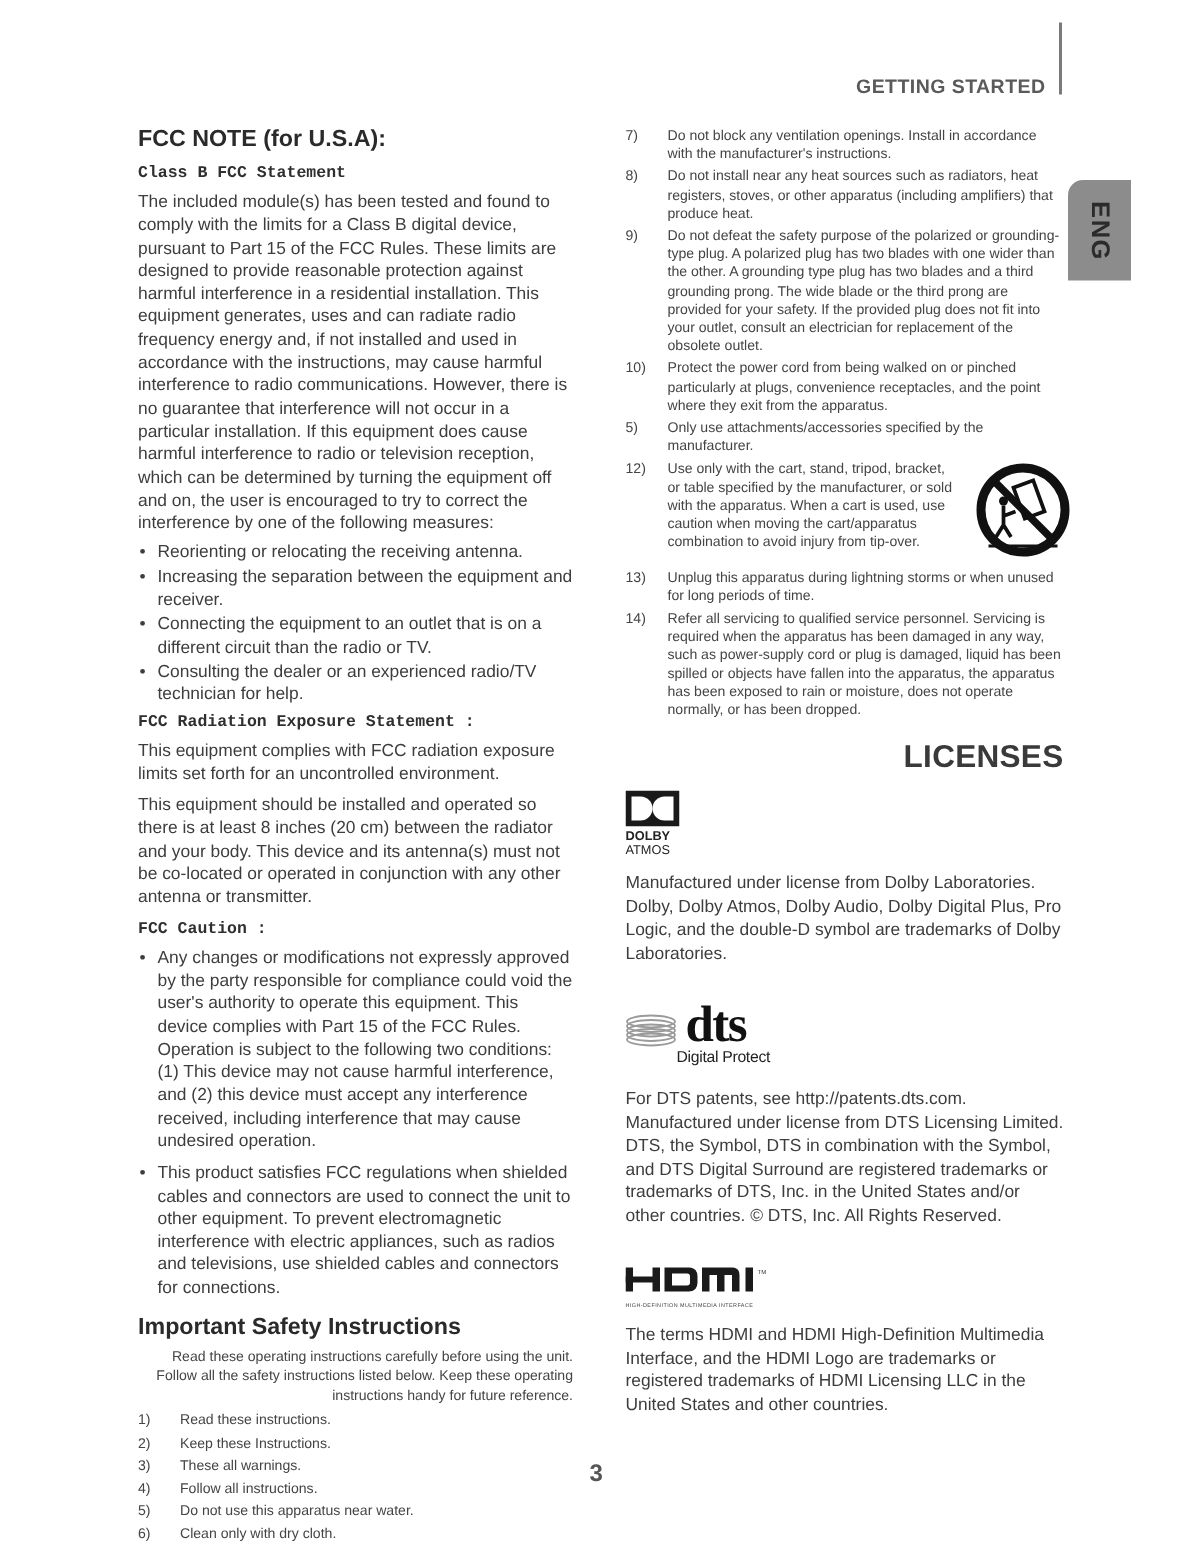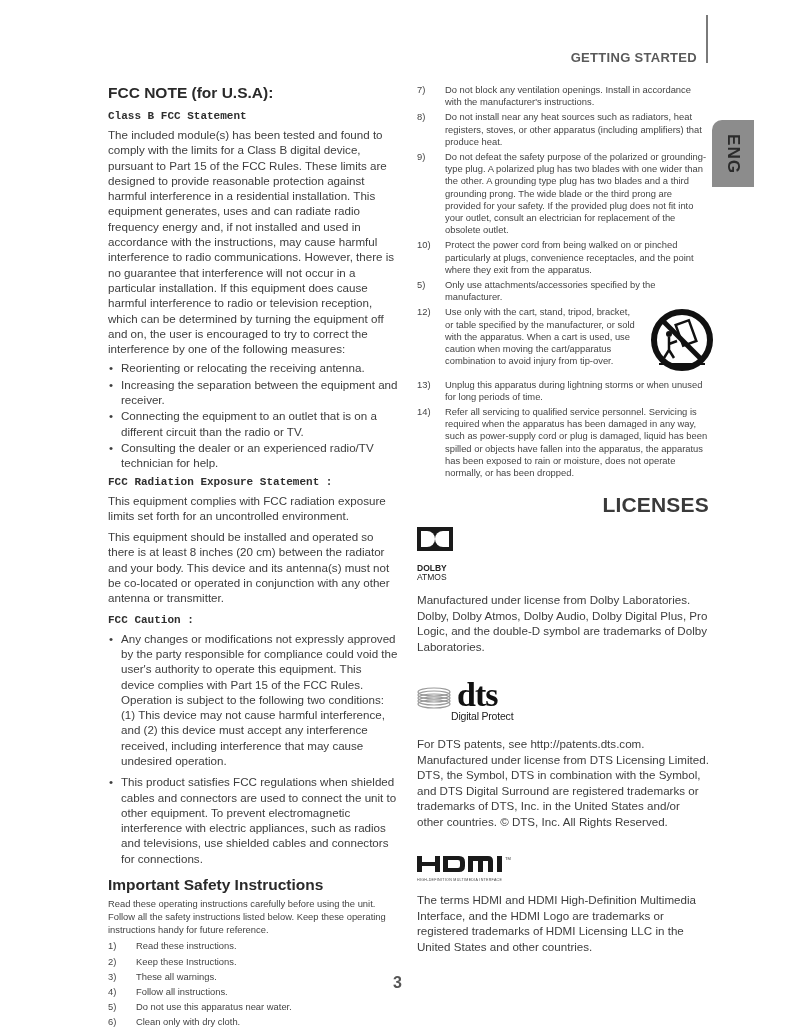--- a/index.html
+++ b/index.html
@@ -6,30 +6,30 @@
   body { width: 800px; height: 1036px; position: relative; overflow: hidden;
          font-family: "Liberation Sans", sans-serif; color: #3a3a3a; }
   .header-title { position: absolute; right: 103px; top: 50px; font-size: 13px; font-weight: bold;
                   color: #5a5a5a; letter-spacing: 0.3px; }
   .header-rule { position: absolute; left: 706px; top: 15px; width: 2px; height: 48px; background: #7a7a7a; }
   .lang-tab { position: absolute; left: 712px; top: 120px; width: 42px; height: 67px; background: #8c8c8c;
               border-top-left-radius: 10px; }
   .lang-tab span { position: absolute; left: 50%; top: 50%; transform: translate(-50%,-50%) rotate(90deg);
                    font-weight: bold; font-size: 17px; color: #2b2b2b; letter-spacing: 1px; }
 
-  .col-left { position: absolute; left: 108px; top: 84px; width: 290px; }
+  .col-left { position: absolute; left: 92px; top: 84px; width: 290px; }
   .col-right { position: absolute; left: 417px; top: 84px; width: 292px; }
 
   h1.sec { font-size: 15.5px; font-weight: bold; color: #2a2a2a; margin: 0 0 8px 0; }
   h2.sub { font-size: 11px; font-weight: bold; color: #2f2f2f; margin: 0 0 5px 0; font-family: Liberation Mono, monospace; }
   p.body { font-size: 11.6px; line-height: 15.3px; margin: 0 0 4px 0; color: #3d3d3d; }
   ul.bul { list-style: none; padding: 0; margin: 0 0 5px 0; }
   ul.bul li { position: relative; padding-left: 13px; font-size: 11.6px; line-height: 15.3px; margin-bottom: 1px; color: #3d3d3d; }
   ul.bul li::before { content: "•"; position: absolute; left: 1px; top: 0; }
-  p.small { font-size: 9.4px; line-height: 12.8px; margin: 0 0 2px 0; color: #444; }
+  p.small { font-size: 9.4px; line-height: 12.8px; margin: 0 0 2px 0; color: #444; text-align: right; }
   ol.num { list-style: none; padding: 0; margin: 0; }
   ol.num li { display: flex; font-size: 9.4px; line-height: 12.2px; color: #444; margin-bottom: 3px; }
   ol.num li .n { width: 28px; flex: 0 0 28px; }
   ol.num li .t { flex: 1; }
   .left-list li { margin-bottom: 3.4px; }
   .left-list li .n { width: 32px; flex: 0 0 32px; }
 
   .cart-wrap { display: flex; }
   .cart-wrap .t { width: 190px; flex: 0 0 190px; }
   .cart-icon { margin-left: 14px; margin-top: 2px; }
@@ -151,21 +151,21 @@
   </ol>
 
   <h1 class="lic">LICENSES</h1>
 
   <div style="margin-bottom:10px">
     <svg class="logo" width="36" height="24" viewBox="0 0 36 24">
       <rect x="0" y="0" width="36" height="24" fill="#1a1a1a"></rect>
       <path d="M4 4 L10 4 A8 8 0 0 1 10 20 L4 20 Z" fill="#fff"></path>
       <path d="M32 4 L26 4 A8 8 0 0 0 26 20 L32 20 Z" fill="#fff"></path>
     </svg>
-    <div class="dolby-text" style="margin-top:13px">
+    <div class="dolby-text" style="margin-top:2px">
       <b>DOLBY</b><br>
       <span>ATMOS</span>
     </div>
   </div>
   <p class="lic-body">Manufactured under license from Dolby Laboratories. Dolby, Dolby Atmos, Dolby Audio, Dolby Digital Plus, Pro Logic, and the double-D symbol are trademarks of Dolby Laboratories.</p>
 
   <div class="dts-wrap">
     <svg width="34" height="24" viewBox="0 0 34 24" style="position:absolute;left:0;top:4px">
       <g fill="none" stroke="#9a9a9a" stroke-width="1.2">
         <ellipse cx="17" cy="6" rx="16" ry="4"></ellipse>

